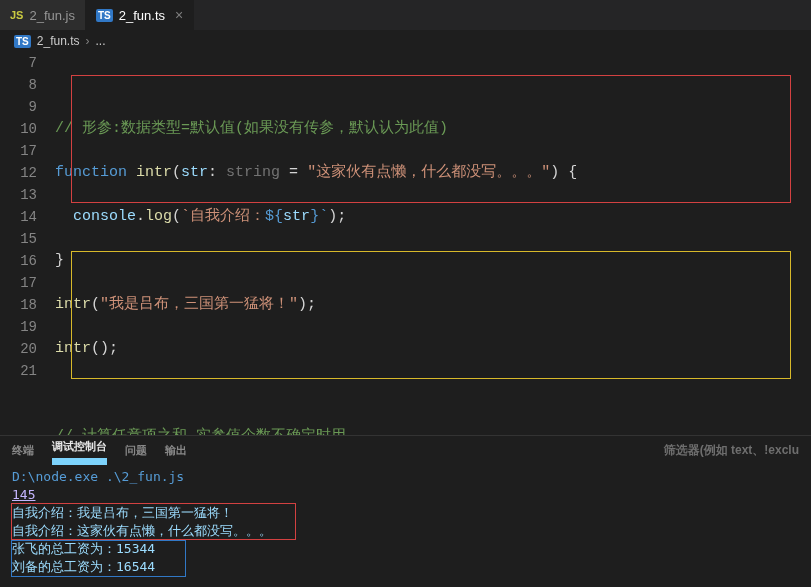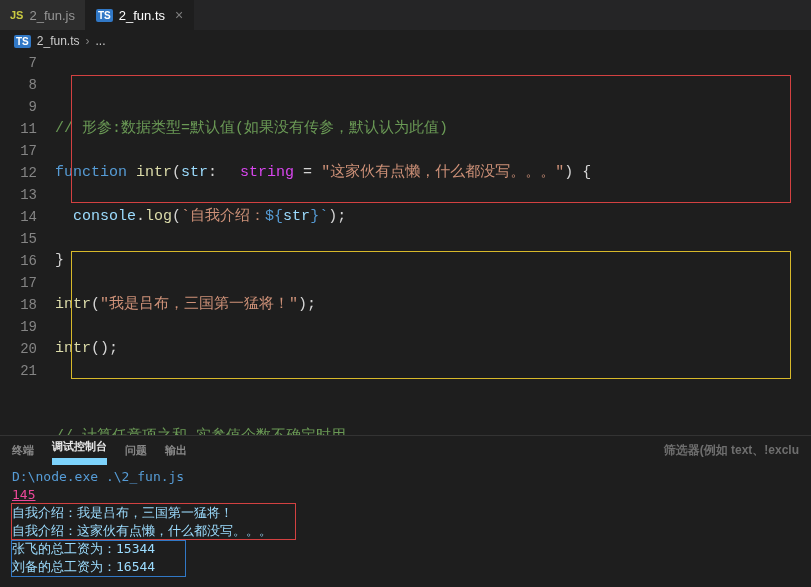--- a/index.html
+++ b/index.html
@@ -67,21 +67,21 @@
     border: 1px solid #d8b92a;
     left: 71px; top: 199px;
     width: 720px; height: 128px;
     pointer-events: none;
   }
   
   .cm { color:#6a9955; } 
   .kw { color:#569cd6; } 
   .fn { color:#dcdcaa; } 
   .vr { color:#9cdcfe; } 
-  .tp { color:#d946ef;margin-left:14px; } 
+  .tp { color:#737373; } 
   .st { color:#ce9178; } 
   .pn { color:#d4d4d4; }
   
   .panel {
     height: 152px; border-top: 1px solid #333;
     background: #1e1e1e;
     display: flex; flex-direction: column;
     font-family: "Segoe UI", Consolas, sans-serif;
   }
   .panel-tabs {
@@ -94,21 +94,21 @@
   .filter {
     margin-left: auto; color:#6e6e6e; font-size: 12px;
   }
   .panel-body {
     flex:1; padding: 4px 12px 6px 12px;
     font-family: Consolas, monospace; font-size: 13px;
     line-height: 18px; position: relative;
     color:#cccccc;
   }
   .cmd { color:#569cd6; }
-  .out-num { color:#ec4899;text-decoration:underline; }
+  .out-num { color:#c4b5fd;text-decoration:underline; }
   .out-line { color:#9cdcfe; }
   .pbox1 {
     position: absolute; border:1px solid #d34141;
     left:11px; top:39px; width:285px; height:37px;
     pointer-events:none;
   }
   .pbox2 {
     position: absolute; border:1px solid #3178c6;
     left:11px; top:76px; width:175px; height:37px;
     pointer-events:none;
@@ -134,21 +134,21 @@
   <span>2_fun.ts</span>
   <span class="chev">›</span>
   <span>...</span>
 </div>
 
 <div class="editor">
   <div class="gutter">
     <div>7</div>
     <div>8</div>
     <div>9</div>
-    <div>11</div>
+    <div>10</div>
     <div>17</div>
     <div>12</div>
     <div>13</div>
     <div>14</div>
     <div>15</div>
     <div>16</div>
     <div>17</div>
     <div>18</div>
     <div>19</div>
     <div>20</div>

